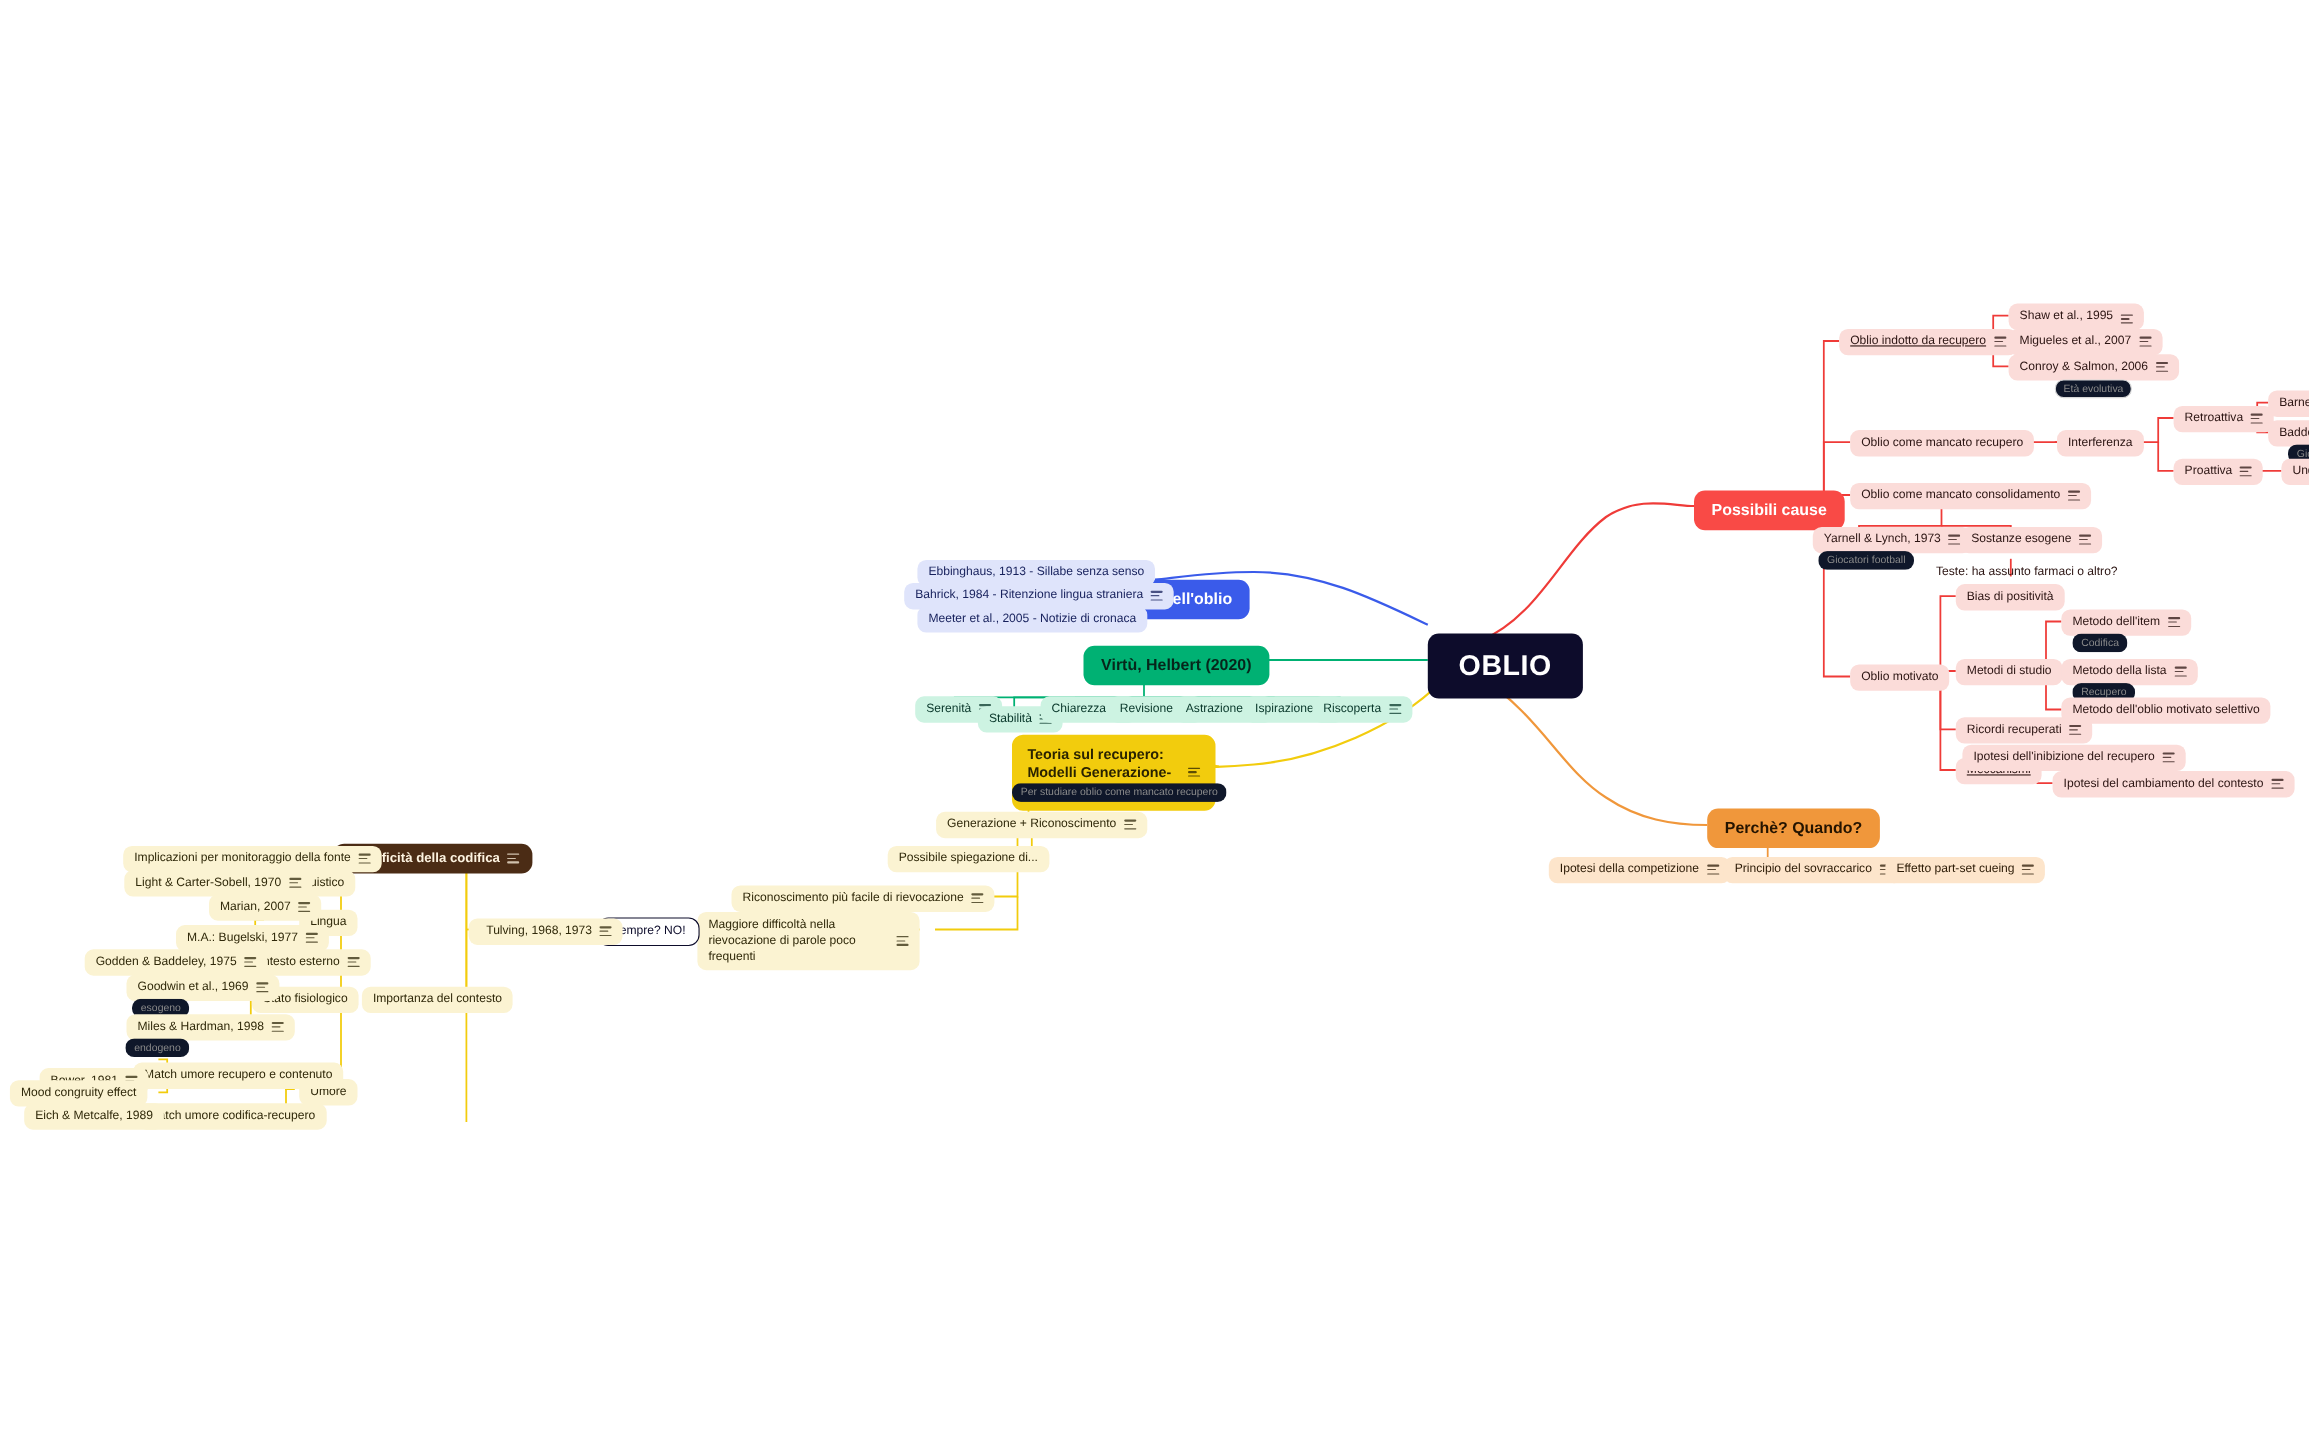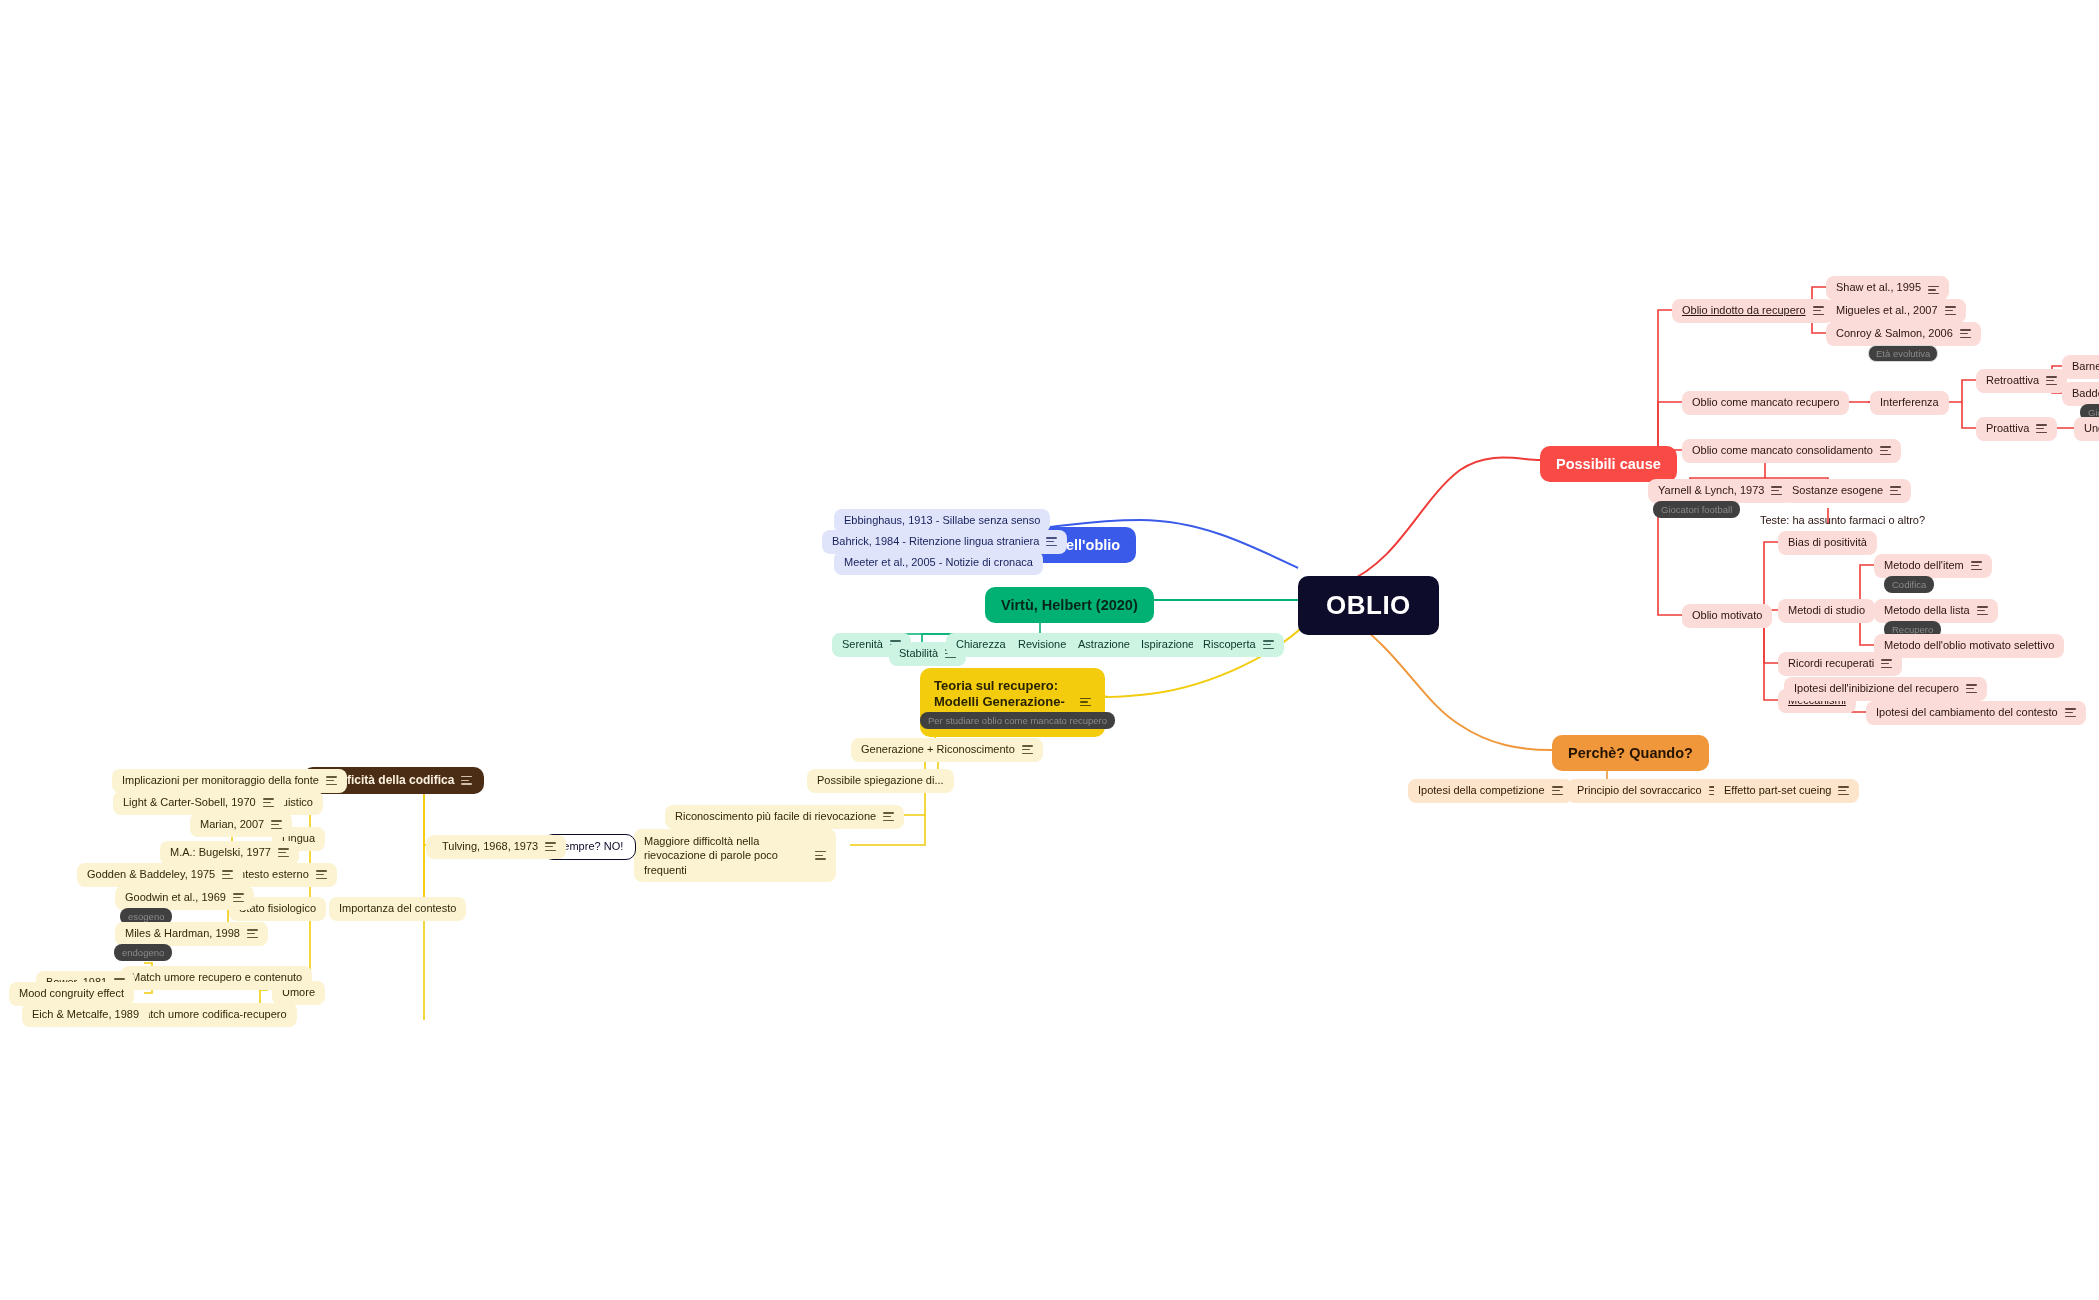--- a/index.html
+++ b/index.html
@@ -24,21 +24,21 @@
   .leaf{font-size:11px;padding:5px 10px;border-radius:8px;font-weight:500;}
   .leaf.red{background:#fbdcd9;color:#2b1412;}
   .leaf.orange{background:#fde5cb;color:#2b1a05;}
   .leaf.blue{background:#dfe4fb;color:#16205c;}
   .leaf.green{background:#cdf3e2;color:#08372a;}
   .leaf.yellow{background:#fbf3d2;color:#30290a;}
   .leaf.white{background:#ffffff;color:#0d0c2b;border:1.6px solid #0d0c2b;border-radius:10px;}
   .leaf.plain{background:transparent;color:#2b1412;}
   .leaf.wrap{white-space:normal;line-height:1.3;}
   
-  .tag{position:absolute;font-size:9.5px;color:#8a8a8a;background:#404040;
+  .tag{position:absolute;font-size:9.5px;color:#8a8a8a;background:#0f172a;
        border:1px solid #d8d8d8;border-radius:8px;padding:2px 7px;white-space:nowrap;}
   .tag.noborder{border-color:transparent;}
   
   .note{display:inline-block;width:11px;height:9px;flex:0 0 auto;position:relative;opacity:.75;}
   .note i{position:absolute;left:0;height:1.4px;border-radius:1px;background:currentColor;display:block;}
   .note i:nth-child(1){top:0;width:11px;}
   .note i:nth-child(2){top:3.6px;width:8px;}
   .note i:nth-child(3){top:7.2px;width:11px;}
 </style>
 </head>

